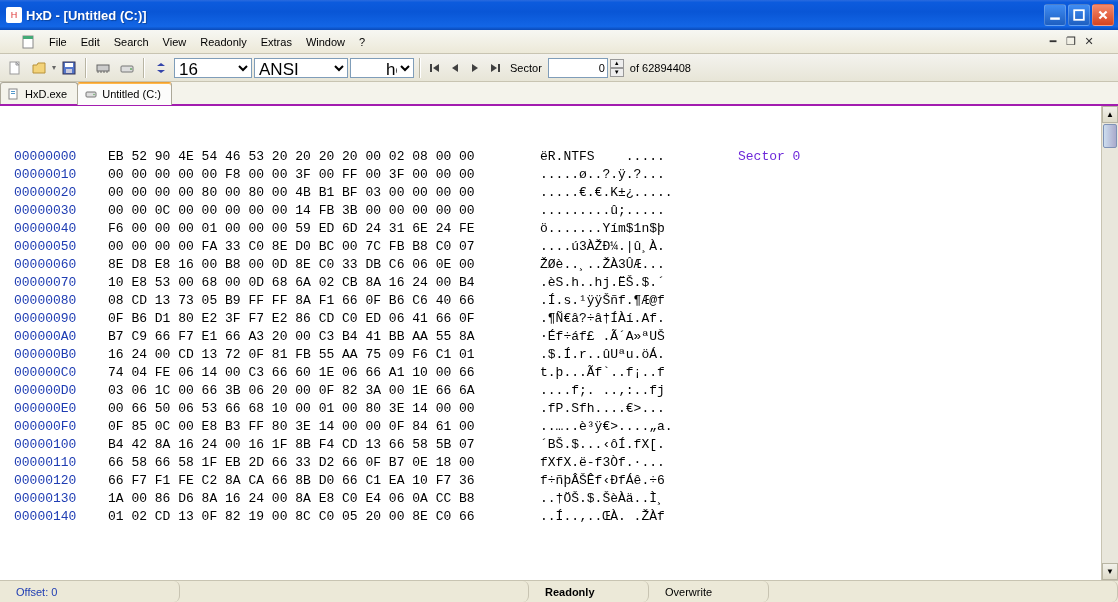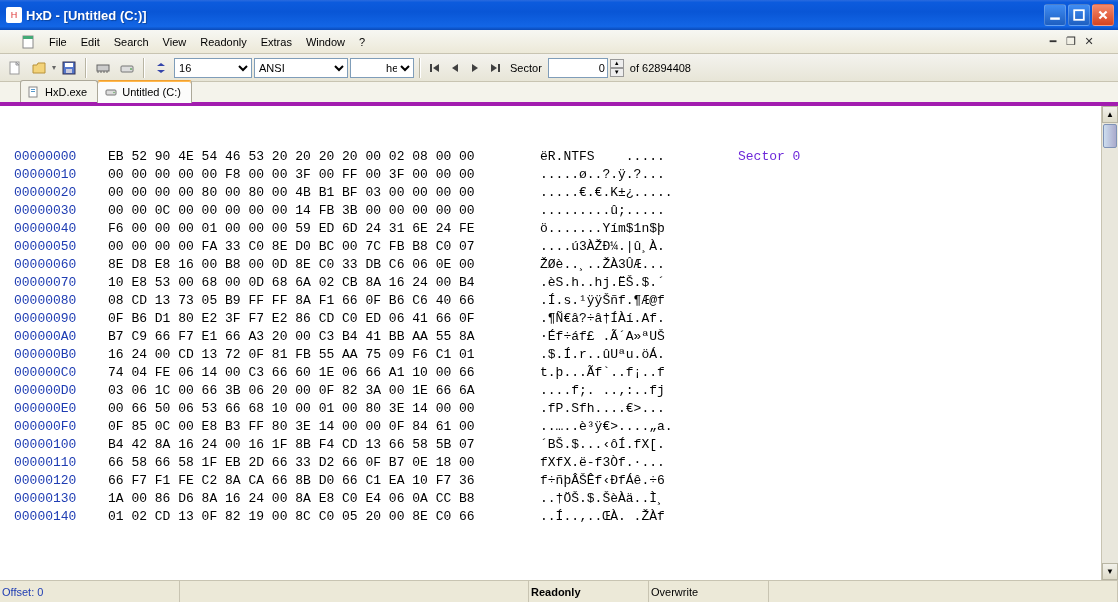--- a/index.html
+++ b/index.html
@@ -19,54 +19,54 @@
 .menubar { height:24px; background:linear-gradient(to bottom,#f7f7f3,#ece9d8); display:flex; align-items:center; border-bottom:1px solid #c8c4b2; padding:0 20px; }
 .menubar .icon { width:16px; height:16px; margin-right:6px; display:flex; align-items:center; justify-content:center; }
 .menubar .item { padding:3px 7px; cursor:default; }
 .menubar .spacer { flex:1; }
 .menubar .mdibtn { width:16px; height:16px; display:flex; align-items:center; justify-content:center; margin:0 1px; font-size:11px; color:#333; }
 
 
 .toolbar { height:28px; background:linear-gradient(to bottom,#f4f3ee,#e7e5d7); border-bottom:1px solid #c8c4b2; display:flex; align-items:center; padding:0 4px; gap:2px; }
 .toolbar .sep { width:2px; height:20px; border-left:1px solid #b8b5a3; border-right:1px solid #fff; margin:0 3px; }
 .tbtn { width:22px; height:22px; display:flex; align-items:center; justify-content:center; border-radius:2px; }
-select { font-size:11px; height:20px; background:#fff; border:1px solid #7f9db9; }
+select { font-size:17px; height:20px; background:#fff; border:1px solid #7f9db9; }
 select.bytes { width:78px; }
 select.charset { width:94px; }
 select.base { width:64px;padding-left:31px; }
 input.sector { width:60px; height:20px; text-align:right; border:1px solid #7f9db9; padding:0 2px; font-size:11px; }
 .navbtn { width:18px; height:20px; display:flex; align-items:center; justify-content:center; }
 .navbtn svg { width:12px; height:12px; fill:#404040; }
 .tlabel { padding:0 4px;text-align:right; }
 .spin { width:14px; display:flex; flex-direction:column; }
 .spin div { height:9px; display:flex; align-items:center; justify-content:center; font-size:6px; border:1px solid #999; background:#eee; }
 
 
-.tabbar { height:24px; background:#f4f3eb; border-bottom:4px solid #a21caf; display:flex; align-items:flex-end; padding:0 20px; gap:0; }
+.tabbar { height:24px; background:#f4f3eb; border-bottom:2px solid #a21caf; display:flex; align-items:flex-end; padding:0 0; gap:0; }
 .tab { height:22px; display:flex; align-items:center; padding:0 10px 0 6px; border:1px solid #aca899; border-bottom:none; border-top-left-radius:3px; border-top-right-radius:3px; margin-right:-1px; background:#f4f3eb; gap:4px; }
 .tab.active { background:#fcfcfb; position:relative; top:1px; height:23px; border-top:1px solid #f0a030; box-shadow:inset 0 1px 0 #ffb84d; }
 .tab .ticon { width:14px; height:14px; display:flex; align-items:center; justify-content:center; }
 
 
 .main { display:flex; height:474px; background:#fff; }
 .hexarea { flex:1; font-family:"Courier New",monospace; font-size:13px; line-height:18px; padding:6px 0 0 14px; white-space:pre; overflow:hidden; color:#000; }
 .hexhdr { color:#1f3db3; margin-bottom:2px; }
 .row { display:flex; }
 .off { color:#1f3db3; width:94px; }
 .hex { width:432px; }
 .asc { width:172px; }
 .sectlbl { color:#6d28d9; margin-left:26px; }
 .vscroll { width:17px; background:#e9e7dc; border-left:1px solid #c8c4b2; display:flex; flex-direction:column; }
 .vscroll .arrow { height:17px; display:flex; align-items:center; justify-content:center; background:linear-gradient(#f2f1ea,#dedbc9); border:1px solid #b8b5a3; font-size:8px; }
 .vscroll .thumb { height:24px; background:linear-gradient(to right,#cde,#aac); border:1px solid #7e92b6; border-radius:2px; margin:1px; }
 .vscroll .track { flex:1; }
 
 
 .status { height:22px; background:#ece9d8; border-top:1px solid #c8c4b2; display:flex; align-items:center; font-size:11px; }
-.status .cell { padding:0 2px; border-right:1px solid #c8c4b2; height:100%; display:flex; align-items:center; }
+.status .cell { padding:0 16px; border-right:1px solid #c8c4b2; height:100%; display:flex; align-items:center;border-radius:6px; }
 .status .cell.off { width:180px; }
 .status .cell.big { flex:1; }
 .status .cell.ro { width:120px;font-weight:bold; }
 .status .cell.ov { width:120px; }
 
 svg { display:block; }
 </style>
 </head>
 <body>
 

